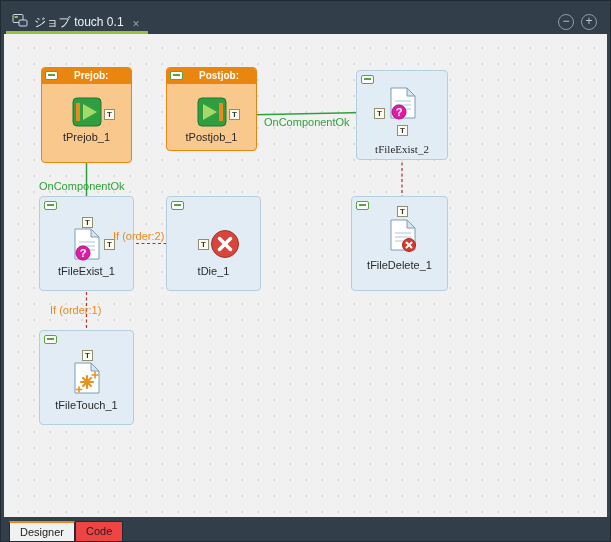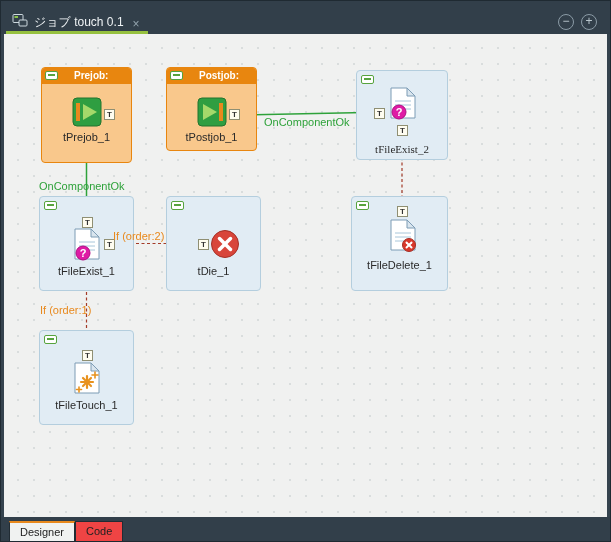--- a/index.html
+++ b/index.html
@@ -229,21 +229,21 @@
           <line x1="5" y1="25" x2="5" y2="30"></line>
             <line x1="2.5" y1="27.5" x2="7.5" y2="27.5"></line>
         </g>
       </svg>
       <div class="clabel" style="top:68px;">tFileTouch_1</div>
     </div>
 
     <div class="link-label lab-ok" style="left:35px; top:146px;">OnComponentOk</div>
     <div class="link-label lab-ok" style="left:260px; top:82px;">OnComponentOk</div>
     <div class="link-label lab-if" style="left:109px; top:196px;">If (order:2)</div>
-    <div class="link-label lab-if" style="left:36px; top:270px;">If (order:1)</div>
+    <div class="link-label lab-if" style="left:46px; top:270px;">If (order:1)</div>
   </div>
 
   <div class="bottombar">
     <div class="btab active">Designer</div>
     <div class="btab">Code</div>
   </div>
 
 </div>
 
 </body></html>

